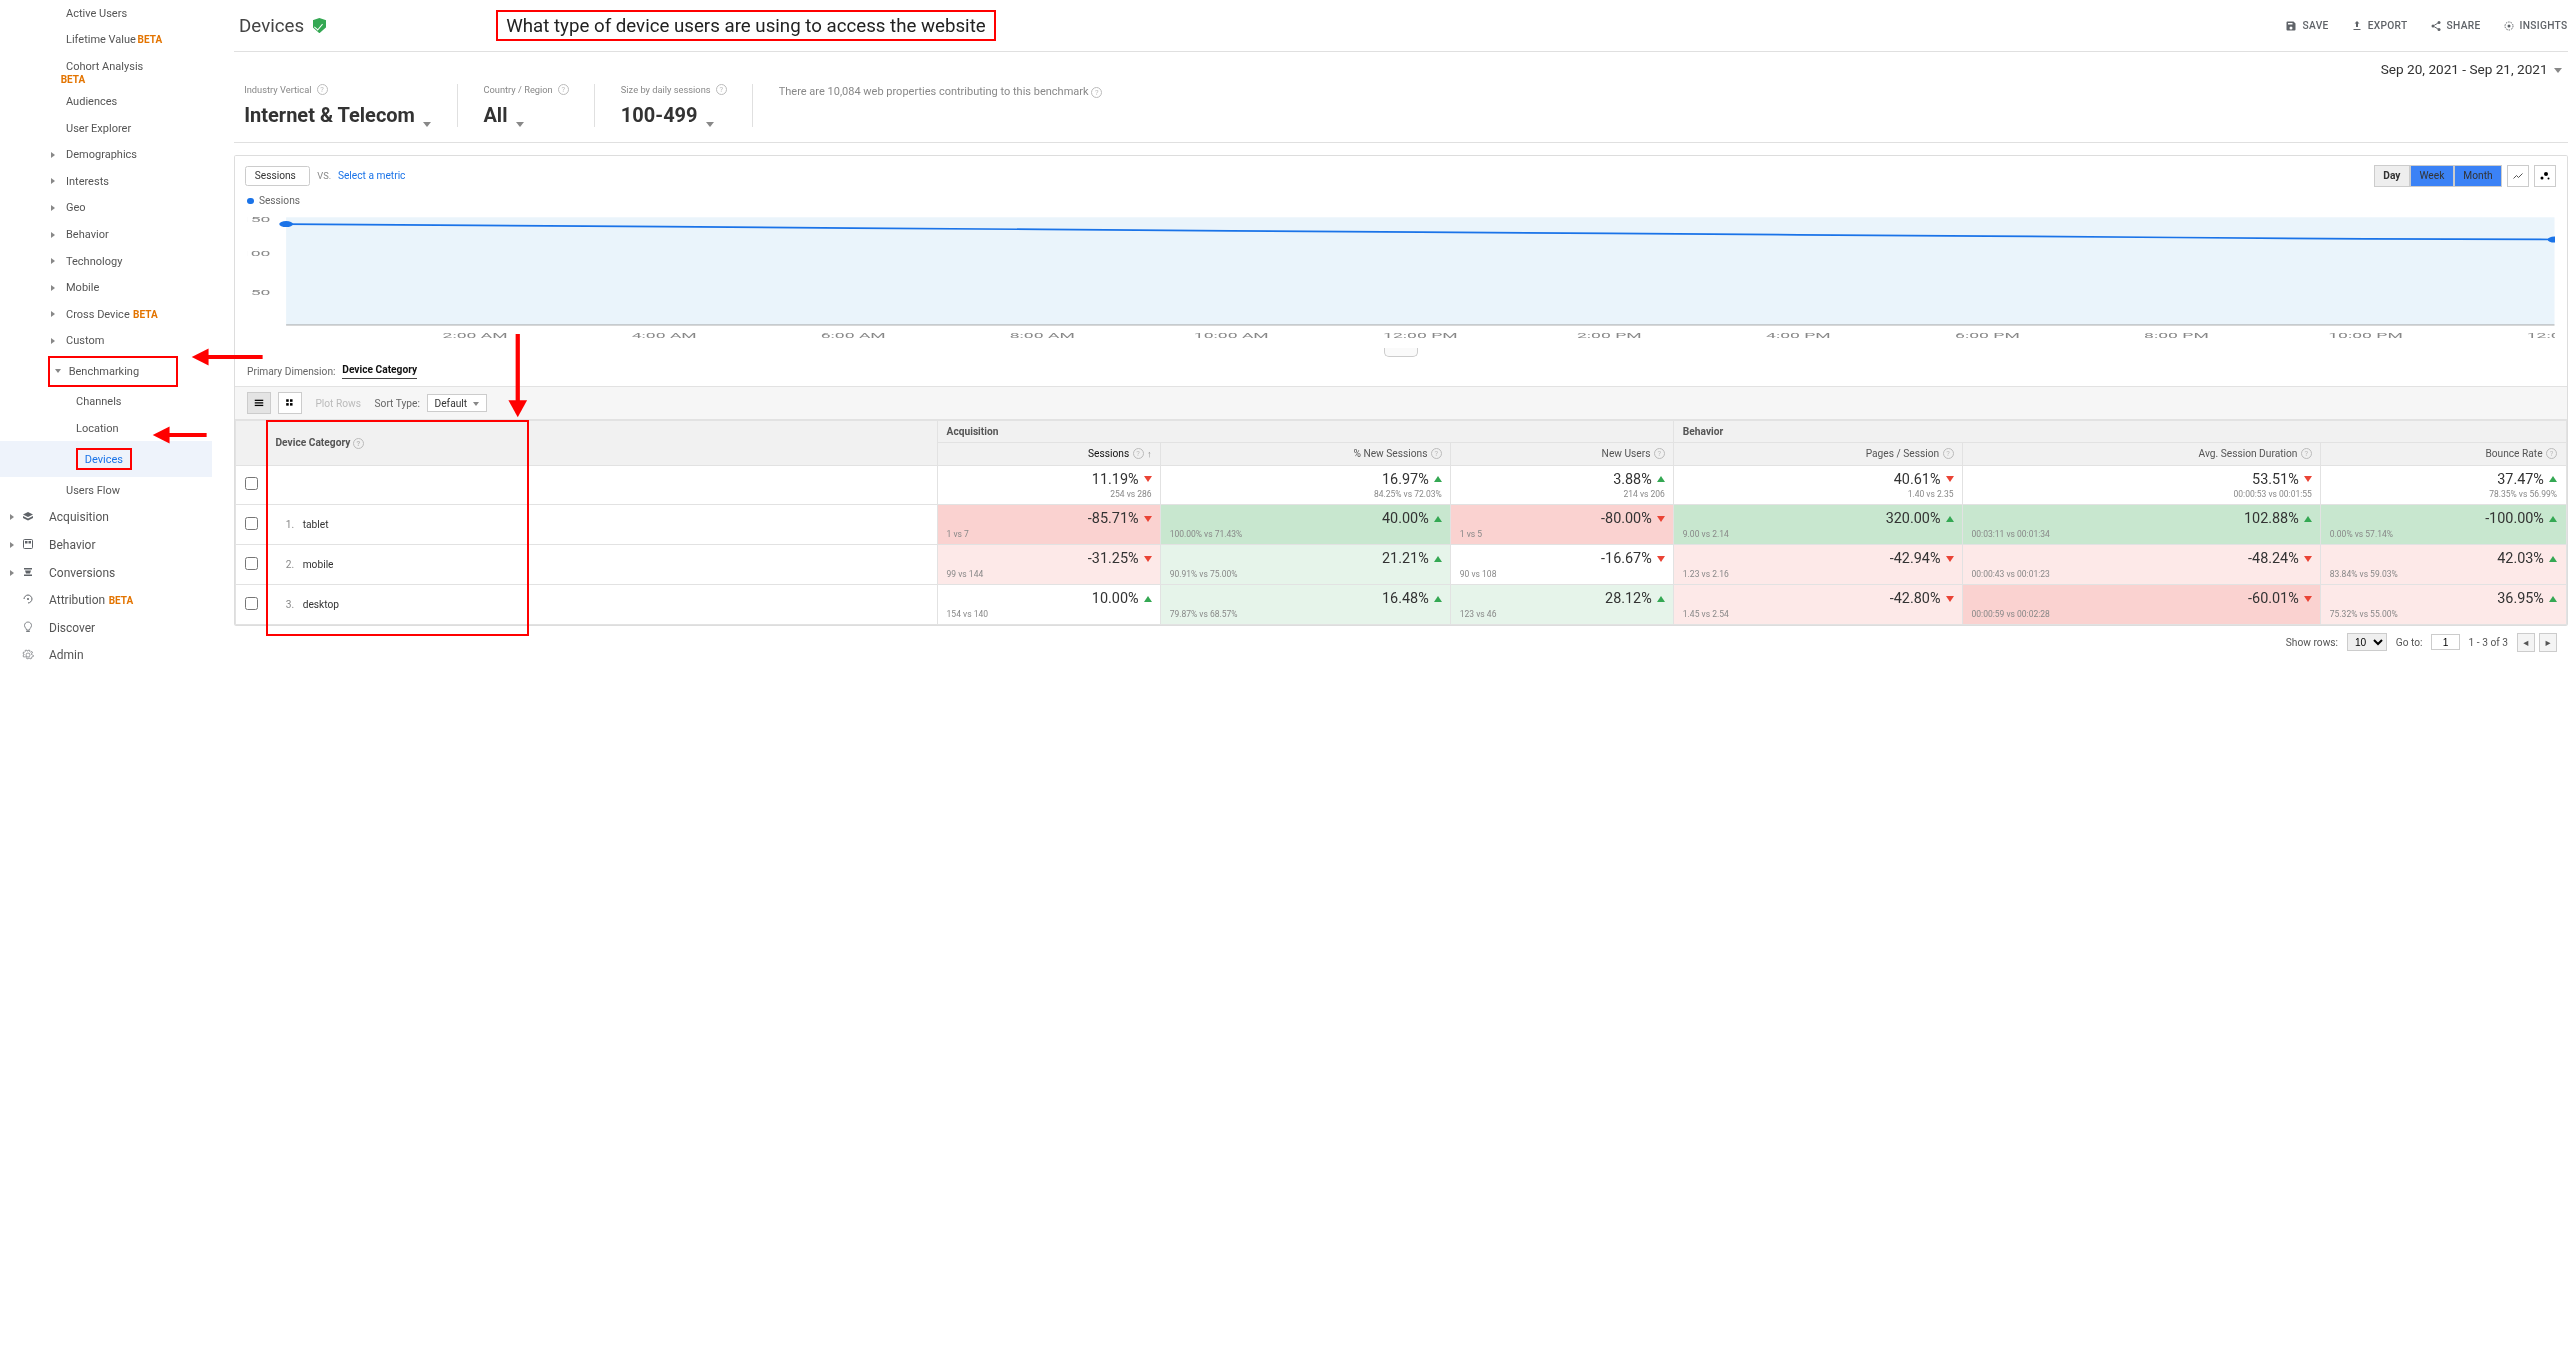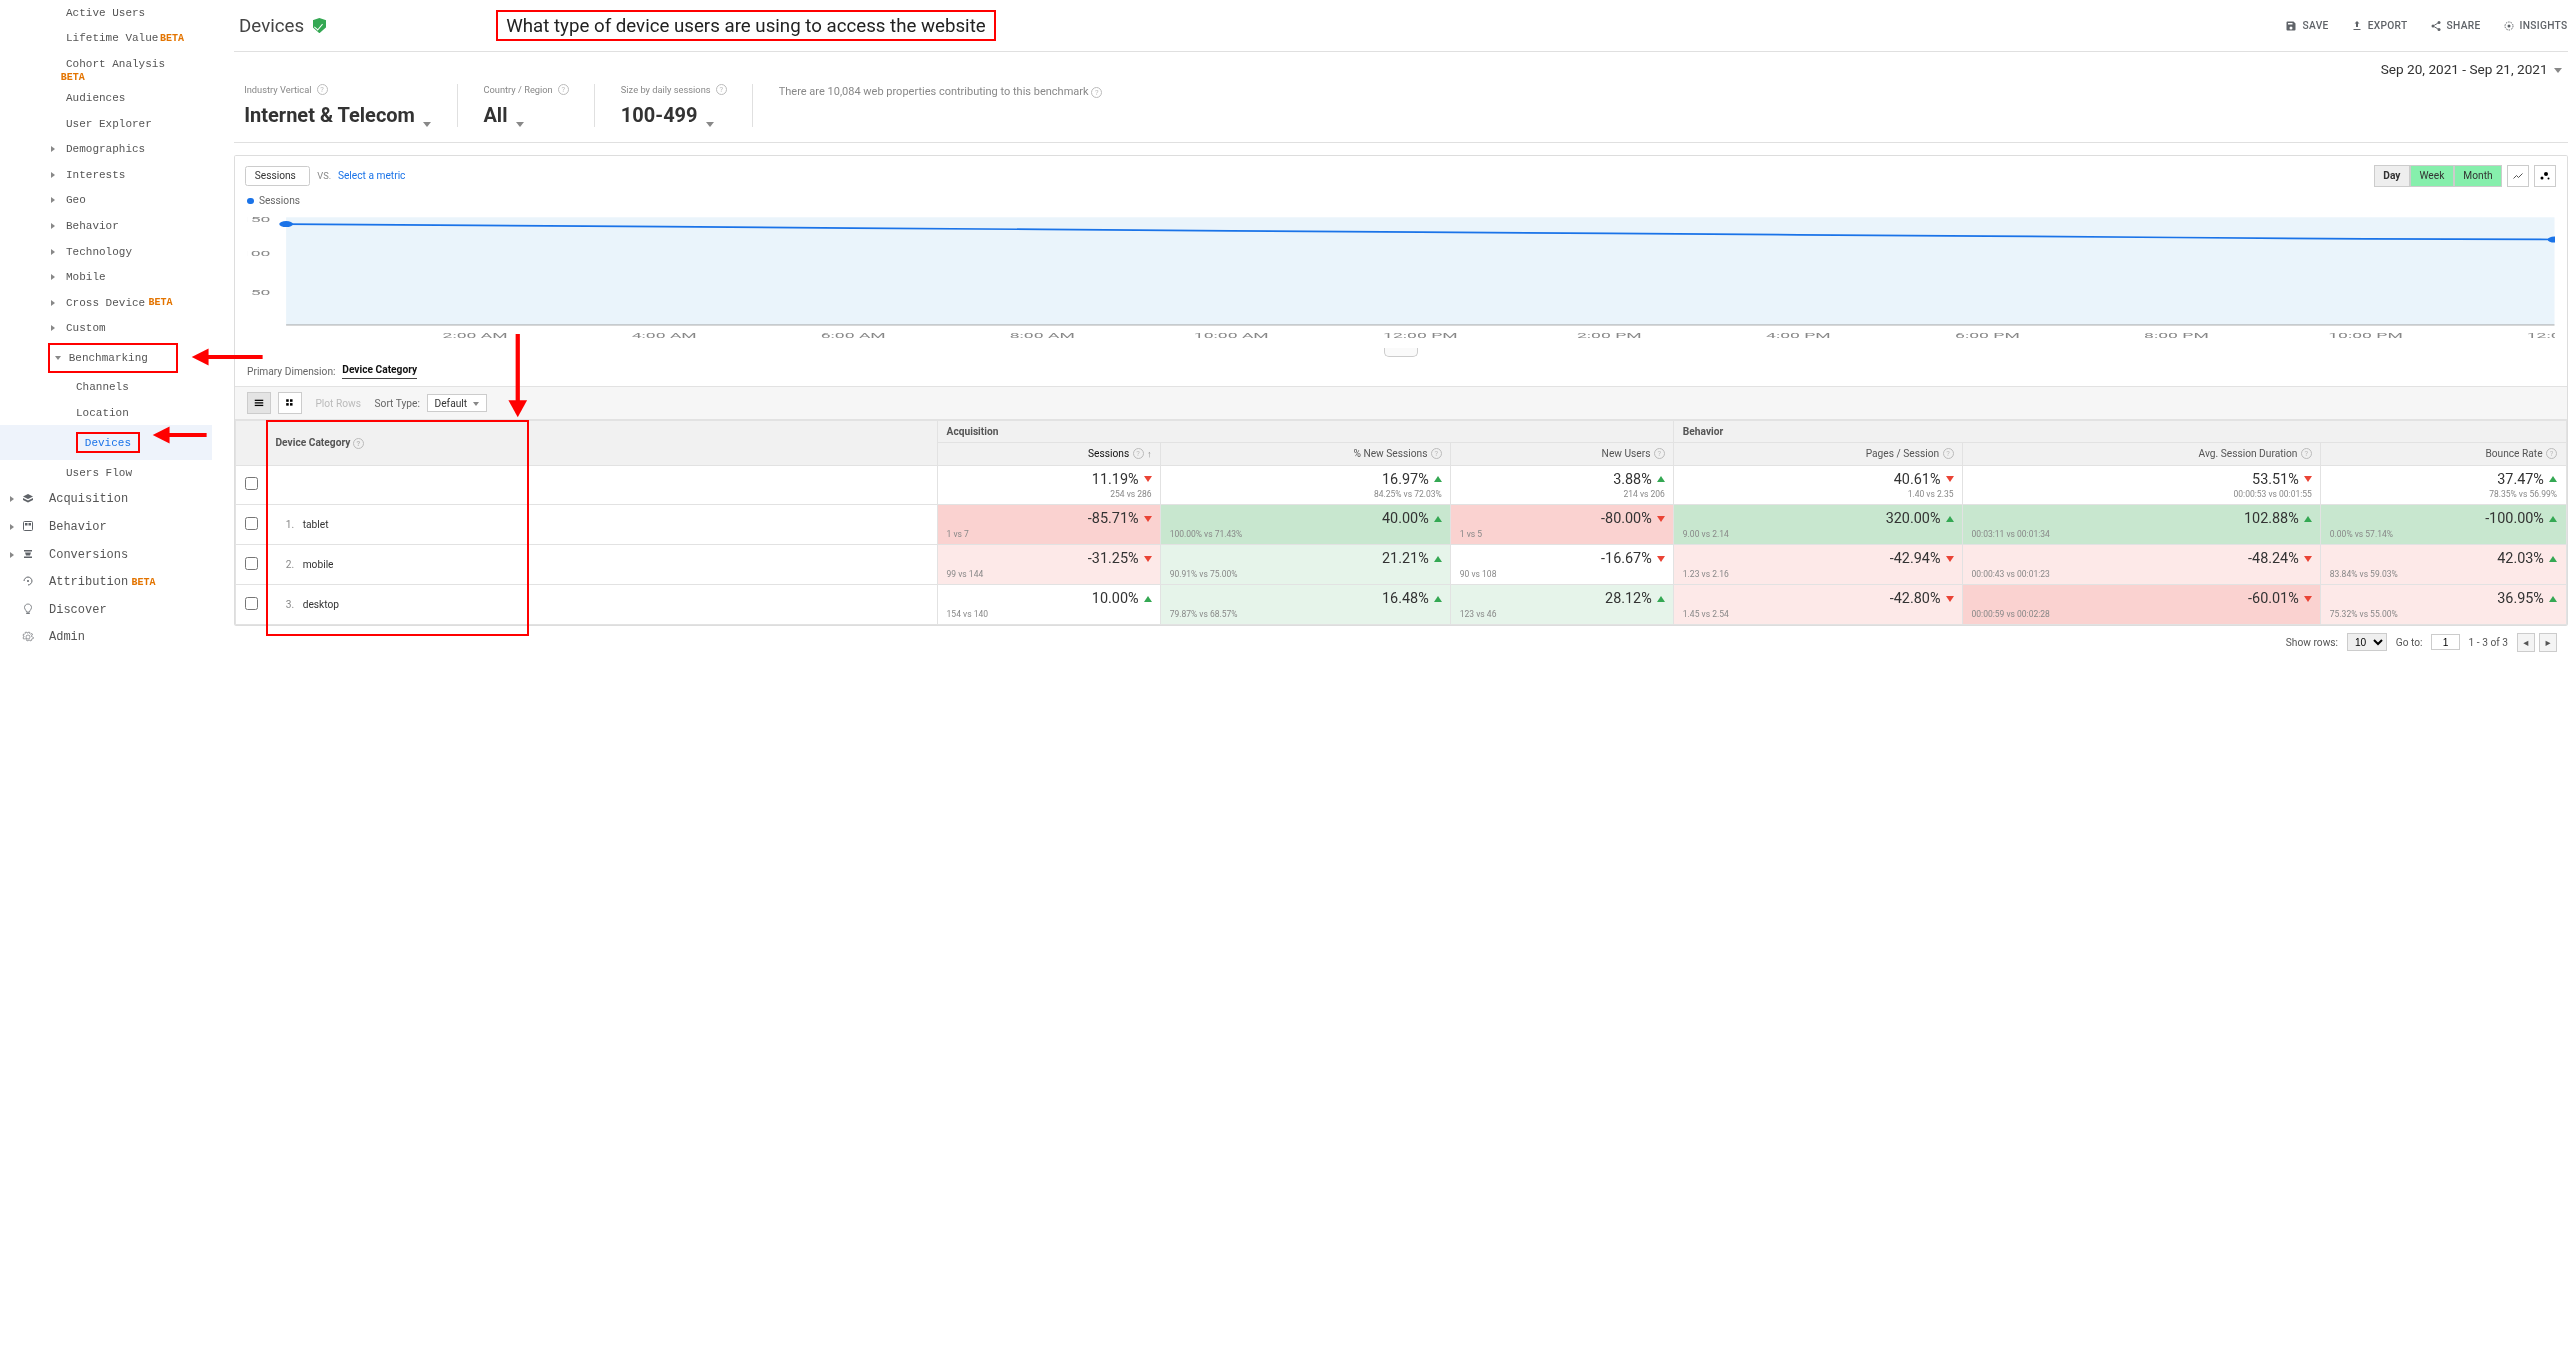--- a/index.html
+++ b/index.html
@@ -1,20 +1,20 @@
 <!DOCTYPE html>
 <html style="font-size:13.6px"><head>
 <meta charset="utf-8">
 <style>
   * { box-sizing: border-box; margin: 0; padding: 0; }
   body { font-family: Roboto, Arial, sans-serif; font-size: 11px; color: #333; background: #fff; width: 2576px; transform-origin: top left; }
   .wrap { display: flex; }
   .sidebar { width: 212px; flex-shrink: 0; padding-top: 0; }
   .main { flex: 1; padding: 5.1px 8.5px 8.5px 22px; }
-  .nav-item { display: flex; align-items: center; padding: 6.8px 8.5px 6.8px 59px; font-size: 11px; color: #555; cursor: pointer; position: relative; font-family: Liberation Mono, monospace; }
+  .nav-item { display: flex; align-items: center; padding: 6.8px 8.5px 6.8px 59px; font-size: 11px; color: #555; cursor: pointer; position: relative; }
   .nav-item.lvl2 { padding-left: 66px; }
   .nav-item.lvl3 { padding-left: 76px; }
   .nav-item .caret { position: absolute; left: 51px; width: 0; height: 0; border-left: 4.2px solid #888; border-top: 3.4px solid transparent; border-bottom: 3.4px solid transparent; }
   .nav-item.expanded .caret { border-left: 3.4px solid transparent; border-right: 3.4px solid transparent; border-top: 4.2px solid #888; border-bottom: none; }
   .nav-item.top { padding-left: 49px; font-size: 12px; }
   .nav-item.top .icon { position: absolute; left: 22px; width: 13.6px; height: 13.6px; }
   .nav-item.top .caret { left: 10.2px; }
   .beta { color: #e37400; font-size: 10px; font-weight: 700; vertical-align: super; margin-left: 1.7px; }
   .active-row { background: #eef3fb; color: #1a73e8; }
   .red-box { border: 2.5px solid #ff0000; }
@@ -37,21 +37,21 @@
   .cfg-value { font-size: 20px; font-weight: 700; color: #333; margin-top: 8.5px; display: flex; align-items: flex-end; gap: 8.5px; }
   .cfg-value .drop { width: 0; height: 0; border-left: 4.2px solid transparent; border-right: 4.2px solid transparent; border-top: 5.1px solid #888; }
   .cfg-note { font-size: 11px; color: #888; line-height: 1.4; }
   .help { display: inline-block; width: 11px; height: 11px; border-radius: 50%; border: 0.8px solid #bbb; text-align: center; font-size: 7.6px; color: #bbb; line-height: 9.3px; }
   .panel { border: 0.8px solid #ddd; margin-top: 12px; border-radius: 1.7px; }
   .metric-row { display: flex; align-items: center; justify-content: space-between; padding: 8.5px 10.2px; }
   .metric-pill { border: 0.8px solid #ccc; border-radius: 2.5px; padding: 3.4px 8.5px; font-size: 10.2px; display: flex; align-items: center; gap: 5.1px; }
   .vs-txt { font-size: 9.3px; color: #888; margin: 0 6.8px; }
   .metric-link { color: #1a73e8; font-size: 10.2px; }
   .period-group { display: flex; }
-  .period-btn { border: 0.8px solid #ccc; padding: 4.2px 8.5px; font-size: 10.2px; cursor: pointer; background: #86efac; }
+  .period-btn { border: 0.8px solid #ccc; padding: 4.2px 8.5px; font-size: 10.2px; cursor: pointer; background: #3b82f6; }
   .period-btn.sel { background: #eee; font-weight: 700; }
   .icon-btn { border: 0.8px solid #ccc; width: 22px; height: 22px; margin-left: 5.1px; display: flex; align-items: center; justify-content: center; cursor: pointer; }
   .chart-legend { padding: 0 12px 6.8px; font-size: 10.2px; color: #666; display: flex; align-items: center; gap: 5.1px; }
   .dot-blue { width: 6.8px; height: 6.8px; border-radius: 50%; background: #1a73e8; }
   .chart-area { height: 136px; padding: 0 12px 6.8px; position: relative; }
   .chart-area svg { width: 100%; height: 100%; }
   .pd-row { display: flex; align-items: center; padding: 6.8px 12px; font-size: 10.2px; color: #666; gap: 6.8px; }
   .pd-row .sel-dim { color: #111; font-weight: 700; border-bottom: 1.7px solid #444; padding-bottom: 3.4px; }
   .tool-row { display: flex; align-items: center; padding: 5.1px 12px; gap: 6.8px; background: #f6f6f6; border-top: 0.8px solid #e2e2e2; border-bottom: 0.8px solid #e2e2e2; }
   .view-btn { width: 24px; height: 22px; border: 0.8px solid #ccc; background: #fff; display: flex; align-items: center; justify-content: center; font-size: 10.2px; }

